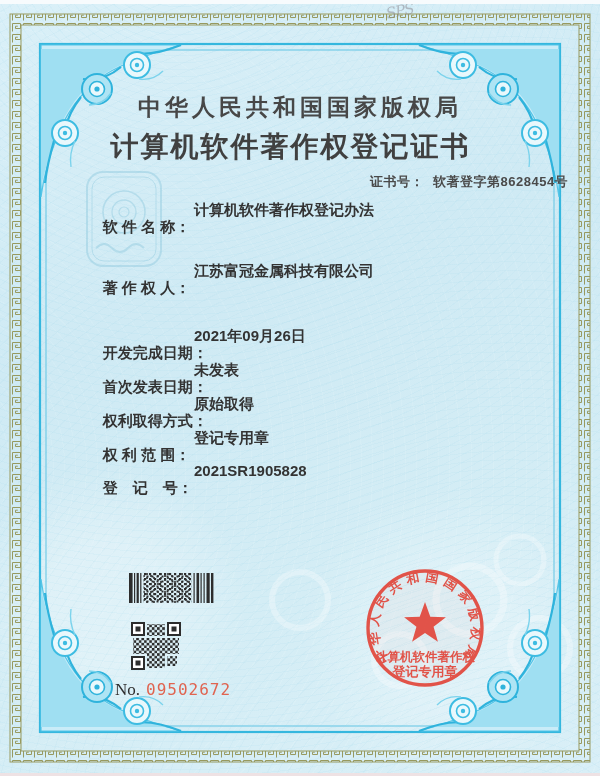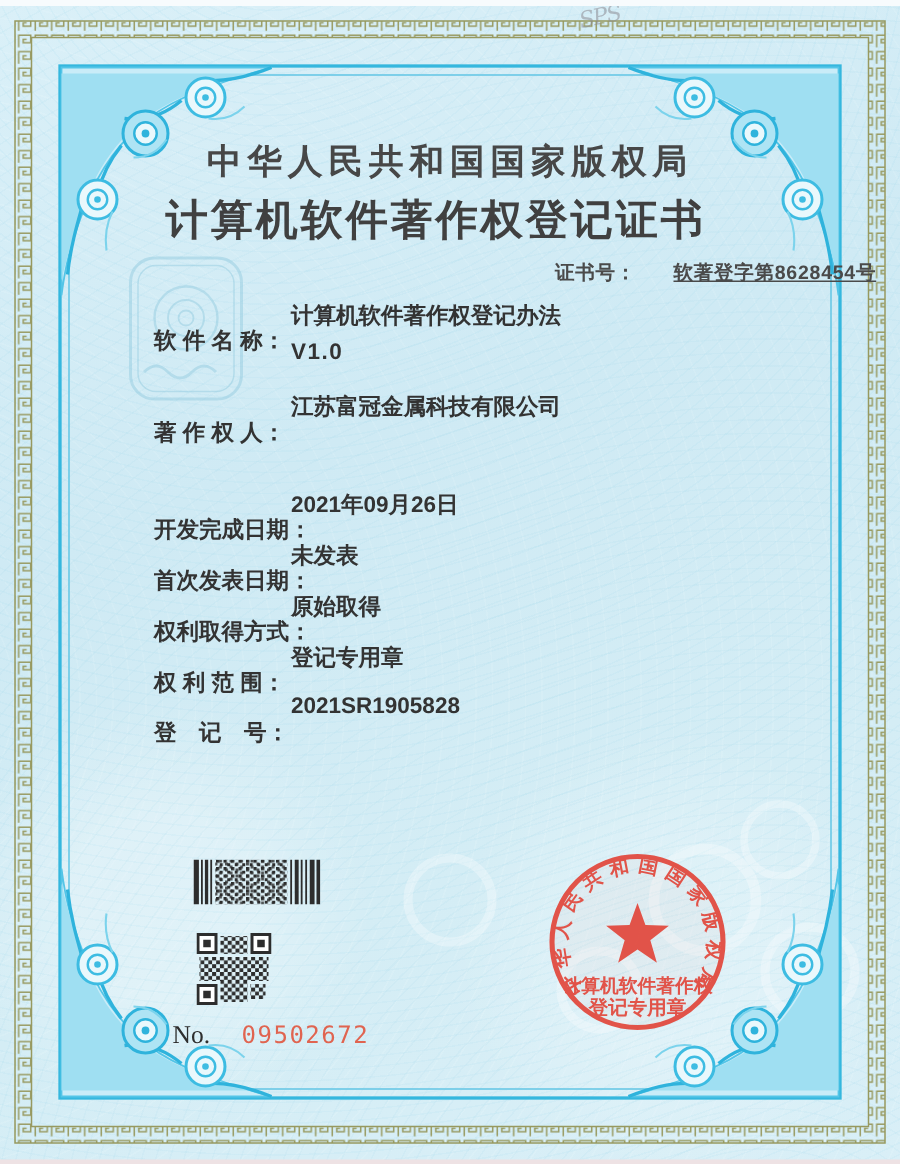--- a/index.html
+++ b/index.html
@@ -36,35 +36,35 @@
   }
   .cert-title {
     position:absolute; top:128px; left:0; width:581px; text-align:center;
     font-family:"Liberation Serif", serif; font-size:28px; font-weight:bold;
     letter-spacing:2px; color:#404040; z-index:3;
   }
   .cert-no {
     position:absolute; top:173px; left:370px; font-size:13px; font-weight:bold;
     color:#4a4a4a; letter-spacing:.5px; z-index:3; white-space:nowrap;
   }
-  .cert-no .num { margin-left:25px;text-decoration:underline; }
+  .cert-no .num { margin-left:9px; }
 
   .row { position:absolute; left:86px; font-size:15px; font-weight:bold; color:#333; z-index:3; white-space:pre; }
   .row .lbl { display:inline-block; min-width:96px; }
   .row .val { position:absolute; left:108px; top:0; white-space:nowrap; }
   .row .val .v2 { display:block; margin-top:6px; letter-spacing:1px; }
 
   .statement {
     position:absolute; top:497px; left:80px; width:452px; z-index:3;
     font-size:15px; font-weight:bold; color:#333; line-height:38px;
     text-align:justify; text-indent:30px; letter-spacing:.5px;
   }
 
   .serial { position:absolute; top:680px; left:115px; z-index:4; font-family:"Liberation Serif", serif; font-size:17px; color:#2e2e2e; }
-  .serial .num { margin-left:21px; font-family:"DejaVu Sans Mono", monospace; font-size:16px; color:#e06450; letter-spacing:1px; }
+  .serial .num { margin-left:6px; font-family:"DejaVu Sans Mono", monospace; font-size:16px; color:#e06450; letter-spacing:1px; }
 
   .issue-date { position:absolute; top:687px; left:366px; z-index:4; font-size:18px; font-weight:bold; color:#1f1f1f; letter-spacing:.5px; }
 
   .barcode-box { position:absolute; top:573px; left:129px; z-index:3; }
   .qr-box { position:absolute; top:622px; left:131px; z-index:3; }
   .seal-box { position:absolute; top:553px; left:350px; z-index:4; opacity:.93; }
 </style>
 </head>
 <body>
 
@@ -144,21 +144,21 @@
   <div class="pencil-mark">SPS</div>
 
   <div class="authority">中华人民共和国国家版权局</div>
   <div class="cert-title">计算机软件著作权登记证书</div>
   <div class="cert-no">
     <span>证书号：</span><span class="num">软著登字第8628454号</span>
   </div>
 
   <div class="row" style="top:201px">
     <span class="lbl">软 件 名 称：</span>
-    <span class="val"><span>计算机软件著作权登记办法</span><span class="v2">V1.0</span></span>
+    <span class="val"><span>计算机软件著作权登记办法</span></span>
   </div>
   <div class="row" style="top:262px">
     <span class="lbl">著 作 权 人：</span>
     <span class="val">江苏富冠金属科技有限公司</span>
   </div>
   <div class="row" style="top:327px">
     <span class="lbl">开发完成日期：</span>
     <span class="val">2021年09月26日</span>
   </div>
   <div class="row" style="top:361px">

